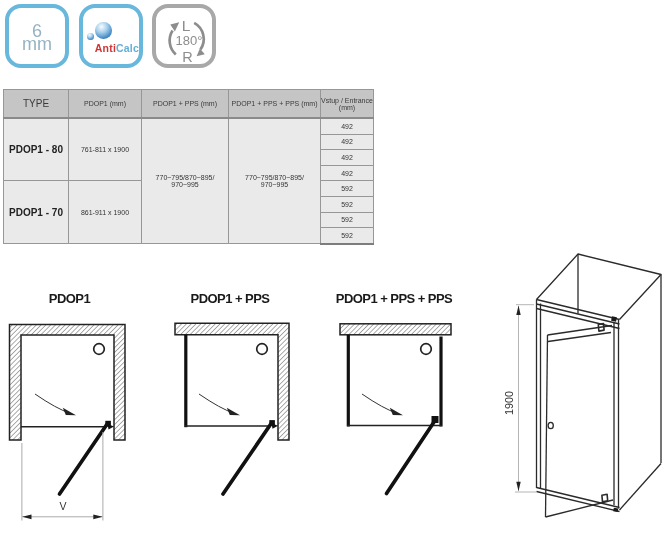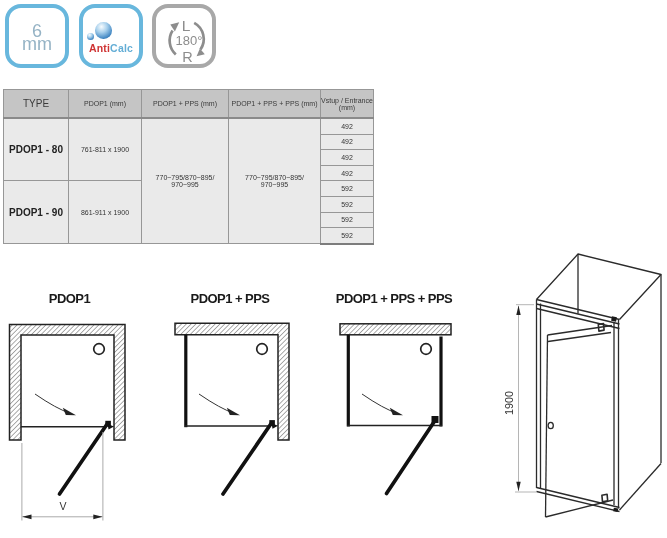--- a/index.html
+++ b/index.html
@@ -23,21 +23,21 @@
 <body>
 
 <div class="icon" id="ic1">
   <div class="t" style="top:12.5px;">6</div>
   <div class="t" style="top:26px;">mm</div>
 </div>
 
 <div class="icon" id="ic2">
   <div class="sph" style="left:12px;top:14px;width:16.5px;height:16.5px;"></div>
   <div class="sph" style="left:3.5px;top:24.5px;width:7.5px;height:7.5px;"></div>
-  <div style="position:absolute;left:0;top:33.5px;width:56px;text-align:center;font-size:10.5px;font-weight:bold;letter-spacing:0.2px;"><span style="color:#cf3333;">Anti</span><span style="color:#64aed6;">Calc</span></div>
+  <div style="position:absolute;left:0;top:33.5px;width:56px;text-align:right;font-size:10.5px;font-weight:bold;letter-spacing:0.2px;"><span style="color:#cf3333;">Anti</span><span style="color:#64aed6;">Calc</span></div>
 </div>
 
 <div class="icon" id="ic3">
   <svg width="56" height="56" style="left:0;top:0;filter:grayscale(1);" viewBox="0 0 56 56">
     <g fill="none" stroke="#8d8d8d" stroke-width="2.7">
       <path d="M 19.8,46.4 A 18.5,18.5 0 0 1 16.6,22.6"></path>
       <path d="M 38.2,14.9 A 18.5,18.5 0 0 1 44.5,41.5"></path>
     </g>
     <g fill="#8d8d8d" stroke="none">
       <polygon points="23.2,14.3 14.3,16.4 18.9,23.4"></polygon>
@@ -77,21 +77,21 @@
   <tr>
         <td class="sm" style="height:14.6px;">492</td>
       </tr>
   <tr>
         <td class="sm" style="height:14.6px;">492</td>
       </tr>
   <tr>
         <td class="sm" style="height:14.6px;">492</td>
       </tr>
   <tr>
-        <td class="typ" rowspan="4">PDOP1 - 90</td>
+        <td class="typ" rowspan="4">PDOP1 - 70</td>
         <td class="sm" rowspan="4">861-911 x 1900</td>
         <td class="sm" style="height:14.6px;">592</td>
       </tr>
   <tr>
         <td class="sm" style="height:14.6px;">592</td>
       </tr>
   <tr>
         <td class="sm" style="height:14.6px;">592</td>
       </tr>
   <tr class="lst">

